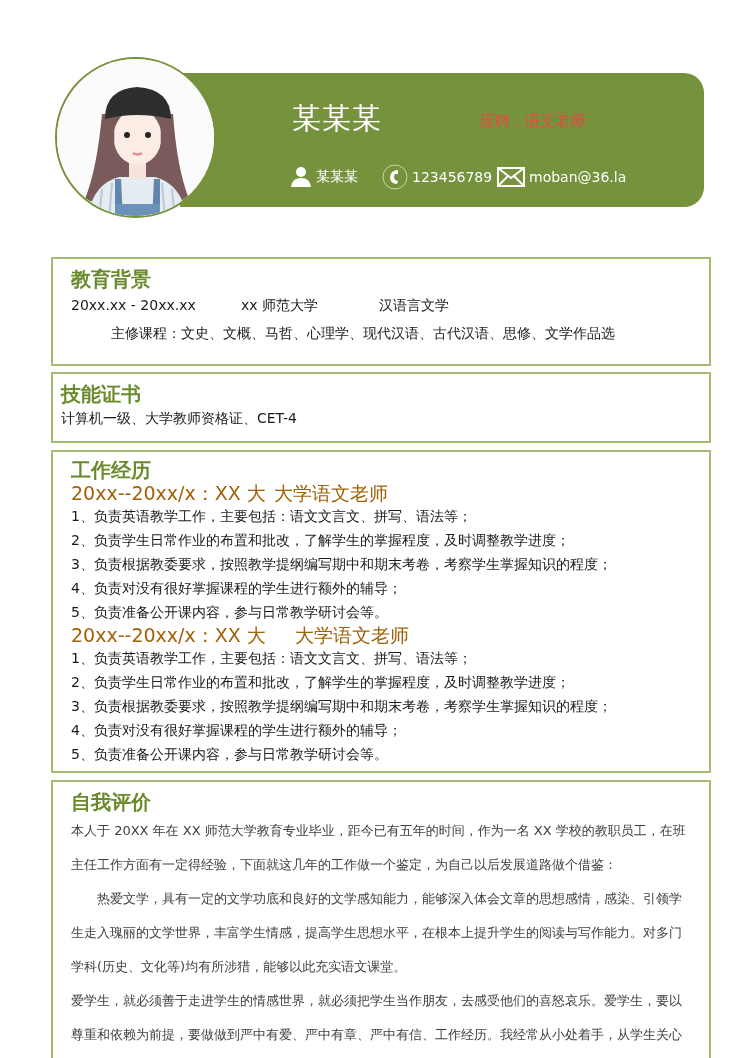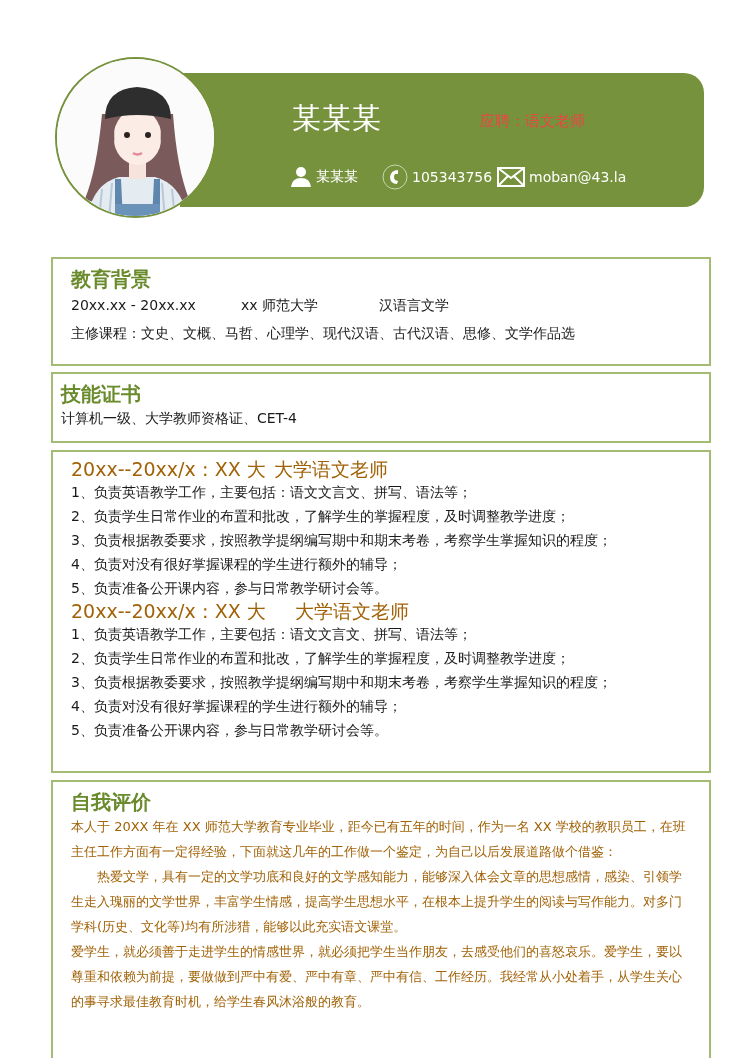--- a/index.html
+++ b/index.html
@@ -27,21 +27,21 @@
   .c-phone { left: 382px; }
   .c-mail { left: 497px; }
 
   .section {
     position: absolute; left: 51px; width: 660px; border: 2px solid #a3bb73; background: #fff;
     padding: 8px 18px 0 18px;
   }
   .sec-title { font-size: 20px; font-weight: bold; color: #6a8b2c; line-height: 24px; }
   .line { font-size: 14px; line-height: 24px; color: #1a1a1a; white-space: nowrap; }
   .job-head { font-size: 19px; line-height: 22px; color: #a16207; white-space: nowrap; }
-  .para { font-size: 13px; line-height: 25px; color: #a16207; }
+  .para { font-size: 13px; line-height: 34px; color: #404040; }
   .indent { text-indent: 26px; }
 </style>
 </head>
 <body>
 
 <div class="banner"></div>
 
 <div class="photo">
   <svg width="161" height="161" viewBox="0 0 161 161">
     <rect width="161" height="161" fill="#fbfbfb"></rect>
@@ -87,47 +87,48 @@
   <span>某某某</span>
 </div>
 
 <div class="contact c-phone">
   <span class="ico">
     <svg width="26" height="26" viewBox="0 0 26 26">
         <circle cx="13" cy="13" r="12" fill="none" stroke="#c9d6ad" stroke-width="1"></circle>
         <path d="M16 6 Q9 6 8 13 Q8 20 15 20 L16 17 L13 16 Q11 13 13 10 L16 10 Z" fill="#fff"></path>
       </svg>
   </span>
-  <span>105343756</span>
+  <span>123456789</span>
 </div>
 
 <div class="contact c-mail">
   <span class="ico">
     <svg width="28" height="20" viewBox="0 0 28 20">
         <rect x="1" y="1" width="26" height="18" fill="none" stroke="#fff" stroke-width="2"></rect>
         <path d="M1 1 L14 11 L27 1 M1 19 L11 9 M27 19 L17 9" fill="none" stroke="#fff" stroke-width="2"></path>
       </svg>
   </span>
-  <span>moban@43.la</span>
+  <span>moban@36.la</span>
 </div>
 
 <div class="section" style="top:257px;height:109px;">
   <div class="sec-title">教育背景</div>
   <div class="line" style="margin-top:2px;">
     <span style="display:inline-block;width:170px;">20xx.xx - 20xx.xx</span><span style="display:inline-block;width:138px;">xx 师范大学</span><span>汉语言文学</span>
   </div>
-  <div class="line" style="margin-top:4px;">主修课程：文史、文概、马哲、心理学、现代汉语、古代汉语、思修、文学作品选</div>
+  <div class="line" style="margin-top:4px;margin-left:40px;">主修课程：文史、文概、马哲、心理学、现代汉语、古代汉语、思修、文学作品选</div>
 </div>
 
 <div class="section" style="top:372px;height:71px;padding-left:8px;">
   <div class="sec-title">技能证书</div>
   <div class="line">计算机一级、大学教师资格证、CET-4</div>
 </div>
 
 <div class="section" style="top:450px;height:323px;padding-top:6px;">
+  <div class="sec-title">工作经历</div>
 
   <div class="job-head">
     <span style="display:inline-block;width:203px;">20xx--20xx/x：XX 大</span><span>大学语文老师</span>
   </div>
   <div class="line">1、负责英语教学工作，主要包括：语文文言文、拼写、语法等；</div>
   <div class="line">2、负责学生日常作业的布置和批改，了解学生的掌握程度，及时调整教学进度；</div>
   <div class="line">3、负责根据教委要求，按照教学提纲编写期中和期末考卷，考察学生掌握知识的程度；</div>
   <div class="line">4、负责对没有很好掌握课程的学生进行额外的辅导；</div>
   <div class="line">5、负责准备公开课内容，参与日常教学研讨会等。</div>
 

